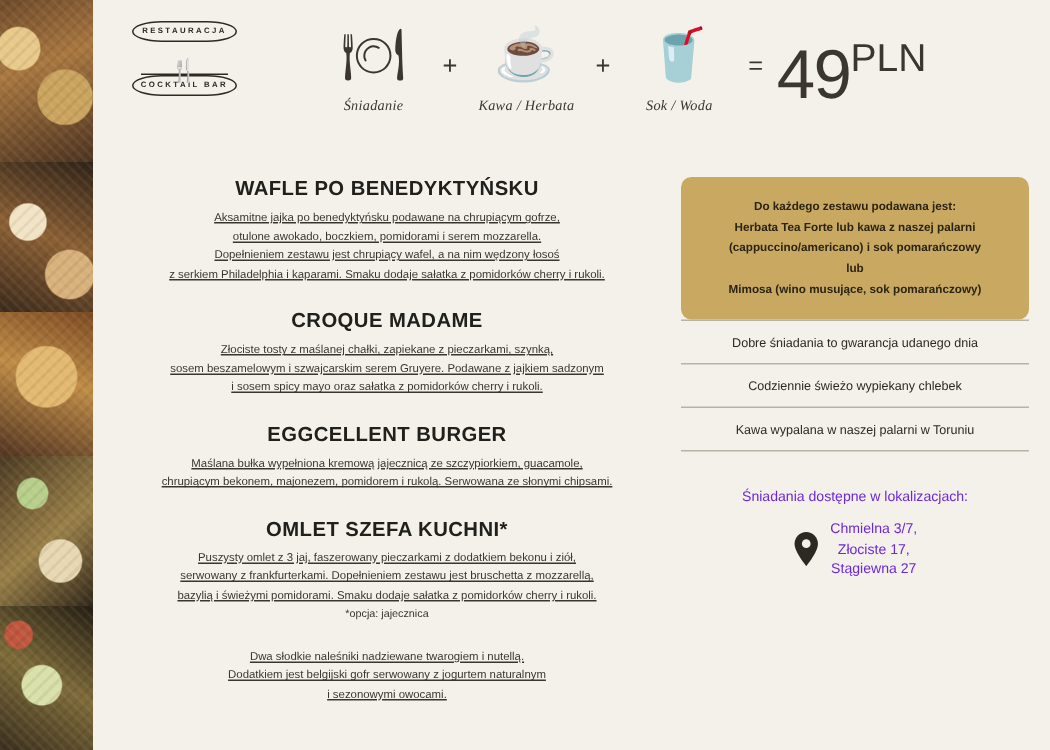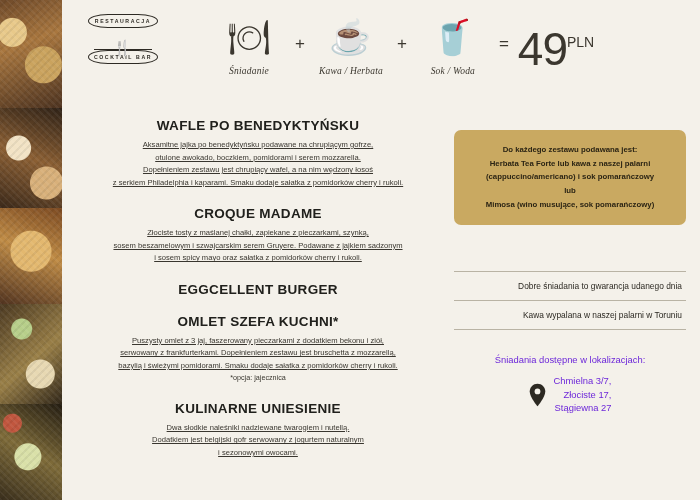--- a/index.html
+++ b/index.html
@@ -124,21 +124,21 @@
     padding-top: 20px;
     font-family: "Liberation Sans", sans-serif;
   }
   .eq-price {
     padding-top: 8px;
     color: #3b372f;
     font-family: "Liberation Sans", sans-serif;
     font-weight: 300;
   }
   .eq-price .num { font-size: 46px; letter-spacing: -1px; }
-  .eq-price .cur { font-size: 14px; vertical-align: 18px; letter-spacing: 0px; }
+  .eq-price .cur { font-size: 26px; vertical-align: 18px; letter-spacing: 0px; }
 
   
   .body-cols {
     position: absolute;
     left: 0; top: 104px;
     width: 638px;
   }
 
   .col-left {
     position: absolute;
@@ -162,38 +162,37 @@
   }
   .dish-note {
     font-size: 7.2px;
     line-height: 1.6;
     color: #39362f;
     text-align: center;
   }
 
   .col-right {
     position: absolute;
-    left: 392px; top: 26px;
+    left: 392px; top: 14px;
     width: 232px;
   }
 
   .gold-box {
     background: #c9a961;
     border-radius: 7px;
     padding: 13px 10px 14px;
     text-align: center;
     color: #2b2414;
     font-size: 7.8px;
     line-height: 1.75;
     font-weight: bold;
   }
 
   .promises {
-    margin-top: 46px;
-    text-align: right;
+    text-align: center;
   }
   .promise {
     font-size: 8.4px;
     color: #2c2922;
     padding: 9px 4px 9px;
     border-bottom: 1px solid #b9b3a4;
   }
   .promise.first { border-top: 1px solid #b9b3a4; }
 
   .locations {
@@ -208,21 +207,21 @@
   .loc-rows {
     display: flex;
     align-items: center;
     justify-content: center;
     gap: 8px;
   }
   .pin-icon {
     width: 17px; height: 24px;
     flex: 0 0 auto;
   }
-  .loc-list { text-align: right; }
+  .loc-list { text-align: center; }
   .loc-item {
     font-size: 9.4px;
     line-height: 1.45;
   }
 </style>
 </head>
 <body>
 
 <div class="photo-strip">
   <div class="photo-cell p1">
@@ -297,51 +296,53 @@
 
       <div class="dish">
         <div class="dish-title">CROQUE MADAME</div>
         <div class="dish-desc" style="white-space:pre-line">Złociste tosty z maślanej chałki, zapiekane z pieczarkami, szynką,
 sosem beszamelowym i szwajcarskim serem Gruyere. Podawane z jajkiem sadzonym
 i sosem spicy mayo oraz sałatka z pomidorków cherry i rukoli.</div>
       </div>
 
       <div class="dish">
         <div class="dish-title">EGGCELLENT BURGER</div>
+        <div class="dish-desc" style="white-space:pre-line">Maślana bułka wypełniona kremową jajecznicą ze szczypiorkiem, guacamole,
+chrupiącym bekonem, majonezem, pomidorem i rukolą. Serwowana ze słonymi chipsami.</div>
       </div>
 
       <div class="dish">
         <div class="dish-title">OMLET SZEFA KUCHNI*</div>
         <div class="dish-desc" style="white-space:pre-line">Puszysty omlet z 3 jaj, faszerowany pieczarkami z dodatkiem bekonu i ziół,
 serwowany z frankfurterkami. Dopełnieniem zestawu jest bruschetta z mozzarellą,
 bazylią i świeżymi pomidorami. Smaku dodaje sałatka z pomidorków cherry i rukoli.</div>
         <div class="dish-note">*opcja: jajecznica</div>
       </div>
 
       <div class="dish">
-        <div class="dish-title">KULINARNE UNIESIENIE</div>
         <div class="dish-desc" style="white-space:pre-line">Dwa słodkie naleśniki nadziewane twarogiem i nutellą.
 Dodatkiem jest belgijski gofr serwowany z jogurtem naturalnym
 i sezonowymi owocami.</div>
       </div>
 
     </div>
 
     <div class="col-right">
 
       <div class="gold-box">
         <span style="white-space:pre-line">Do każdego zestawu podawana jest:
 Herbata Tea Forte lub kawa z naszej palarni
 (cappuccino/americano) i sok pomarańczowy
 lub
 Mimosa (wino musujące, sok pomarańczowy)</span>
       </div>
 
       <div class="promises">
         <div class="promise first">Dobre śniadania to gwarancja udanego dnia</div>
+        <div class="promise">Codziennie świeżo wypiekany chlebek</div>
         <div class="promise">Kawa wypalana w naszej palarni w Toruniu</div>
       </div>
 
       <div class="locations">
         <div class="loc-title">Śniadania dostępne w lokalizacjach:</div>
         <div class="loc-rows">
           <svg class="pin-icon" viewBox="0 0 24 32">
             <path d="M12 0C5.9 0 1 4.9 1 11c0 8 11 21 11 21s11-13 11-21C23 4.9 18.1 0 12 0z" fill="#2c2922"></path>
             <circle cx="12" cy="11" r="4.1" fill="#f4f1ea"></circle>
           </svg>

